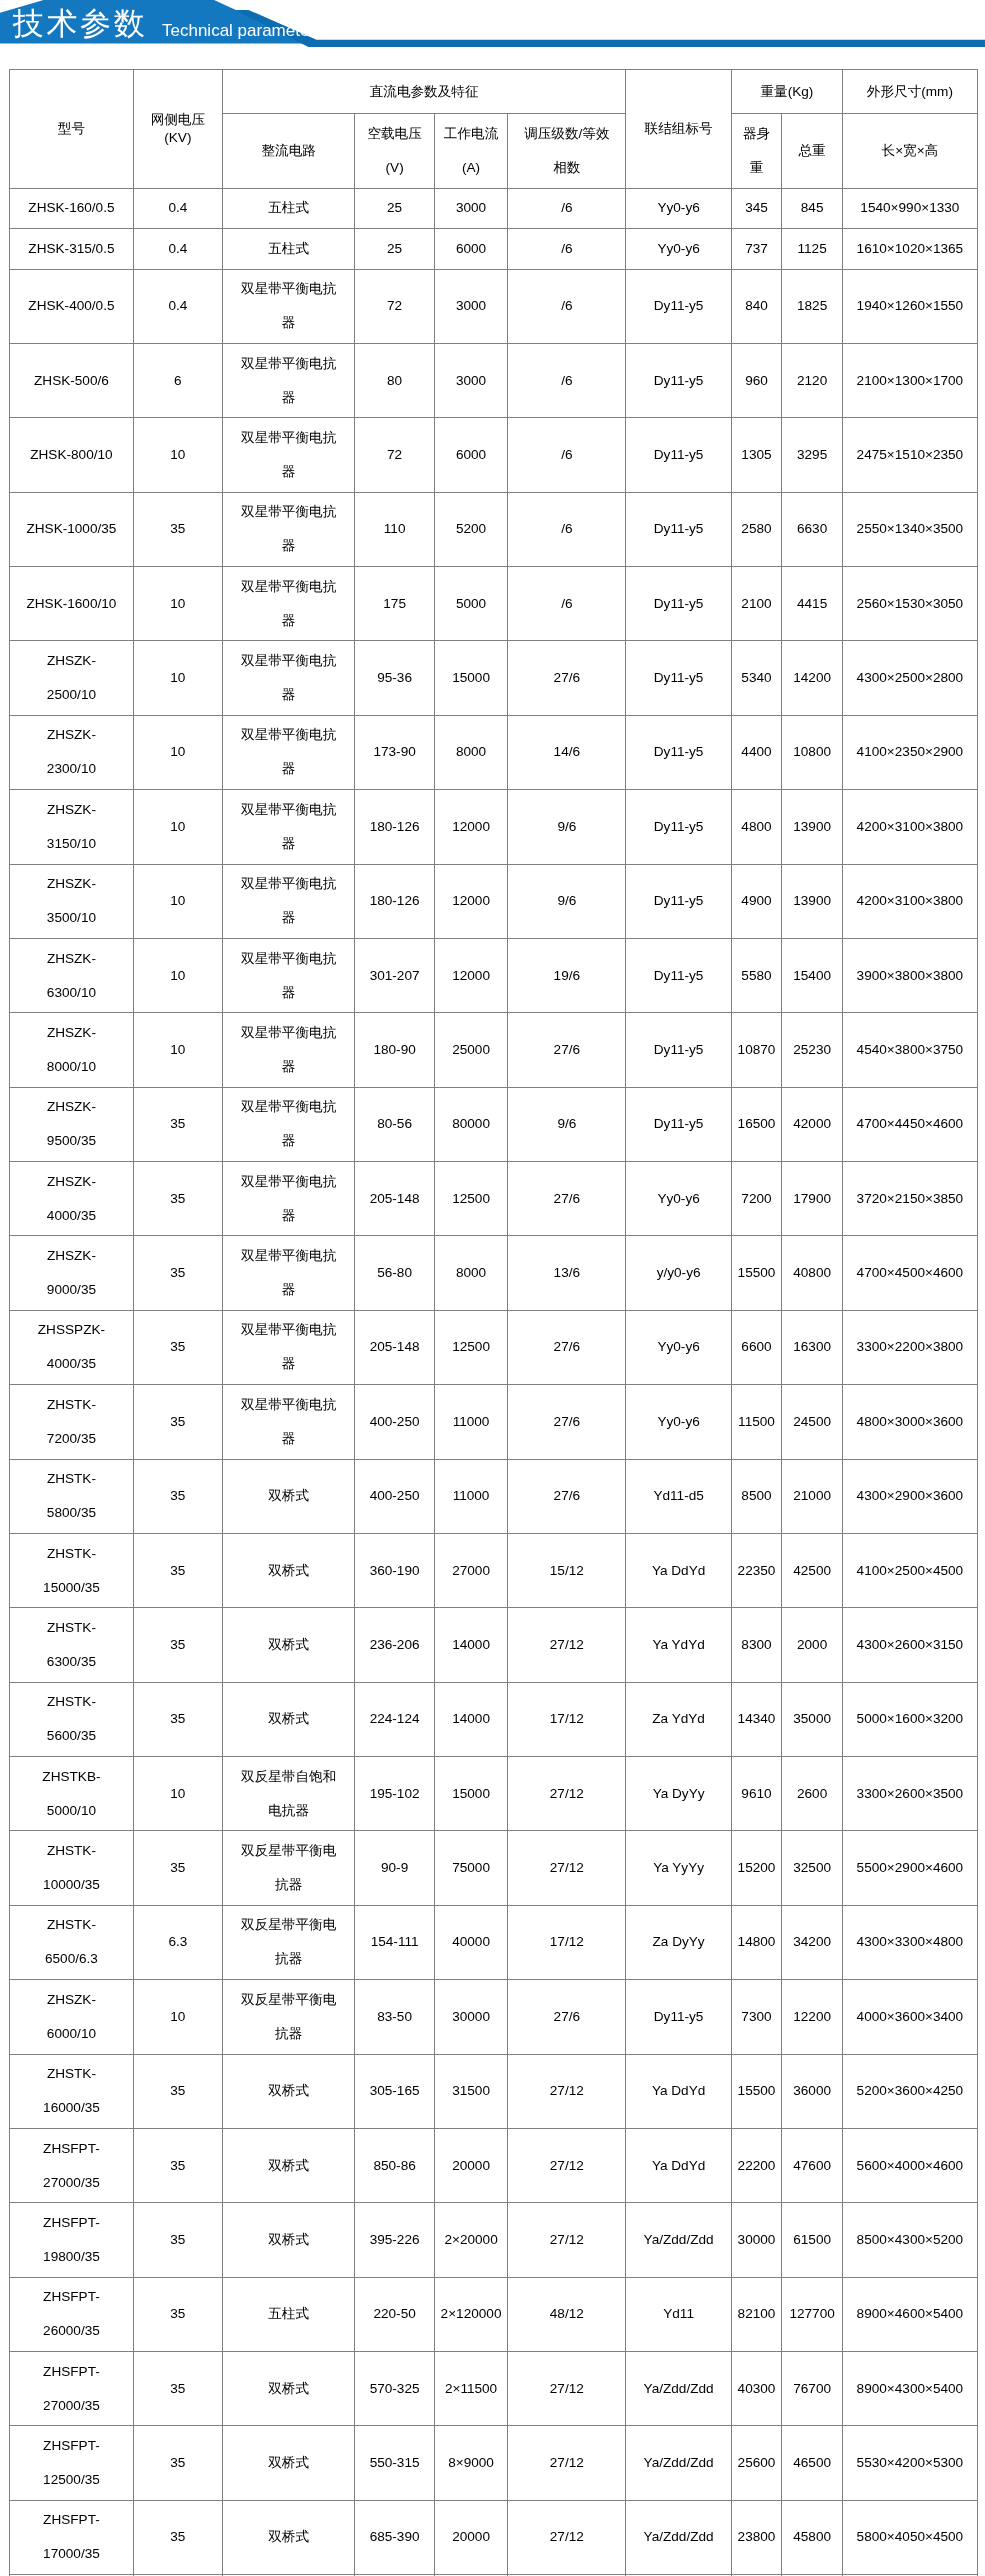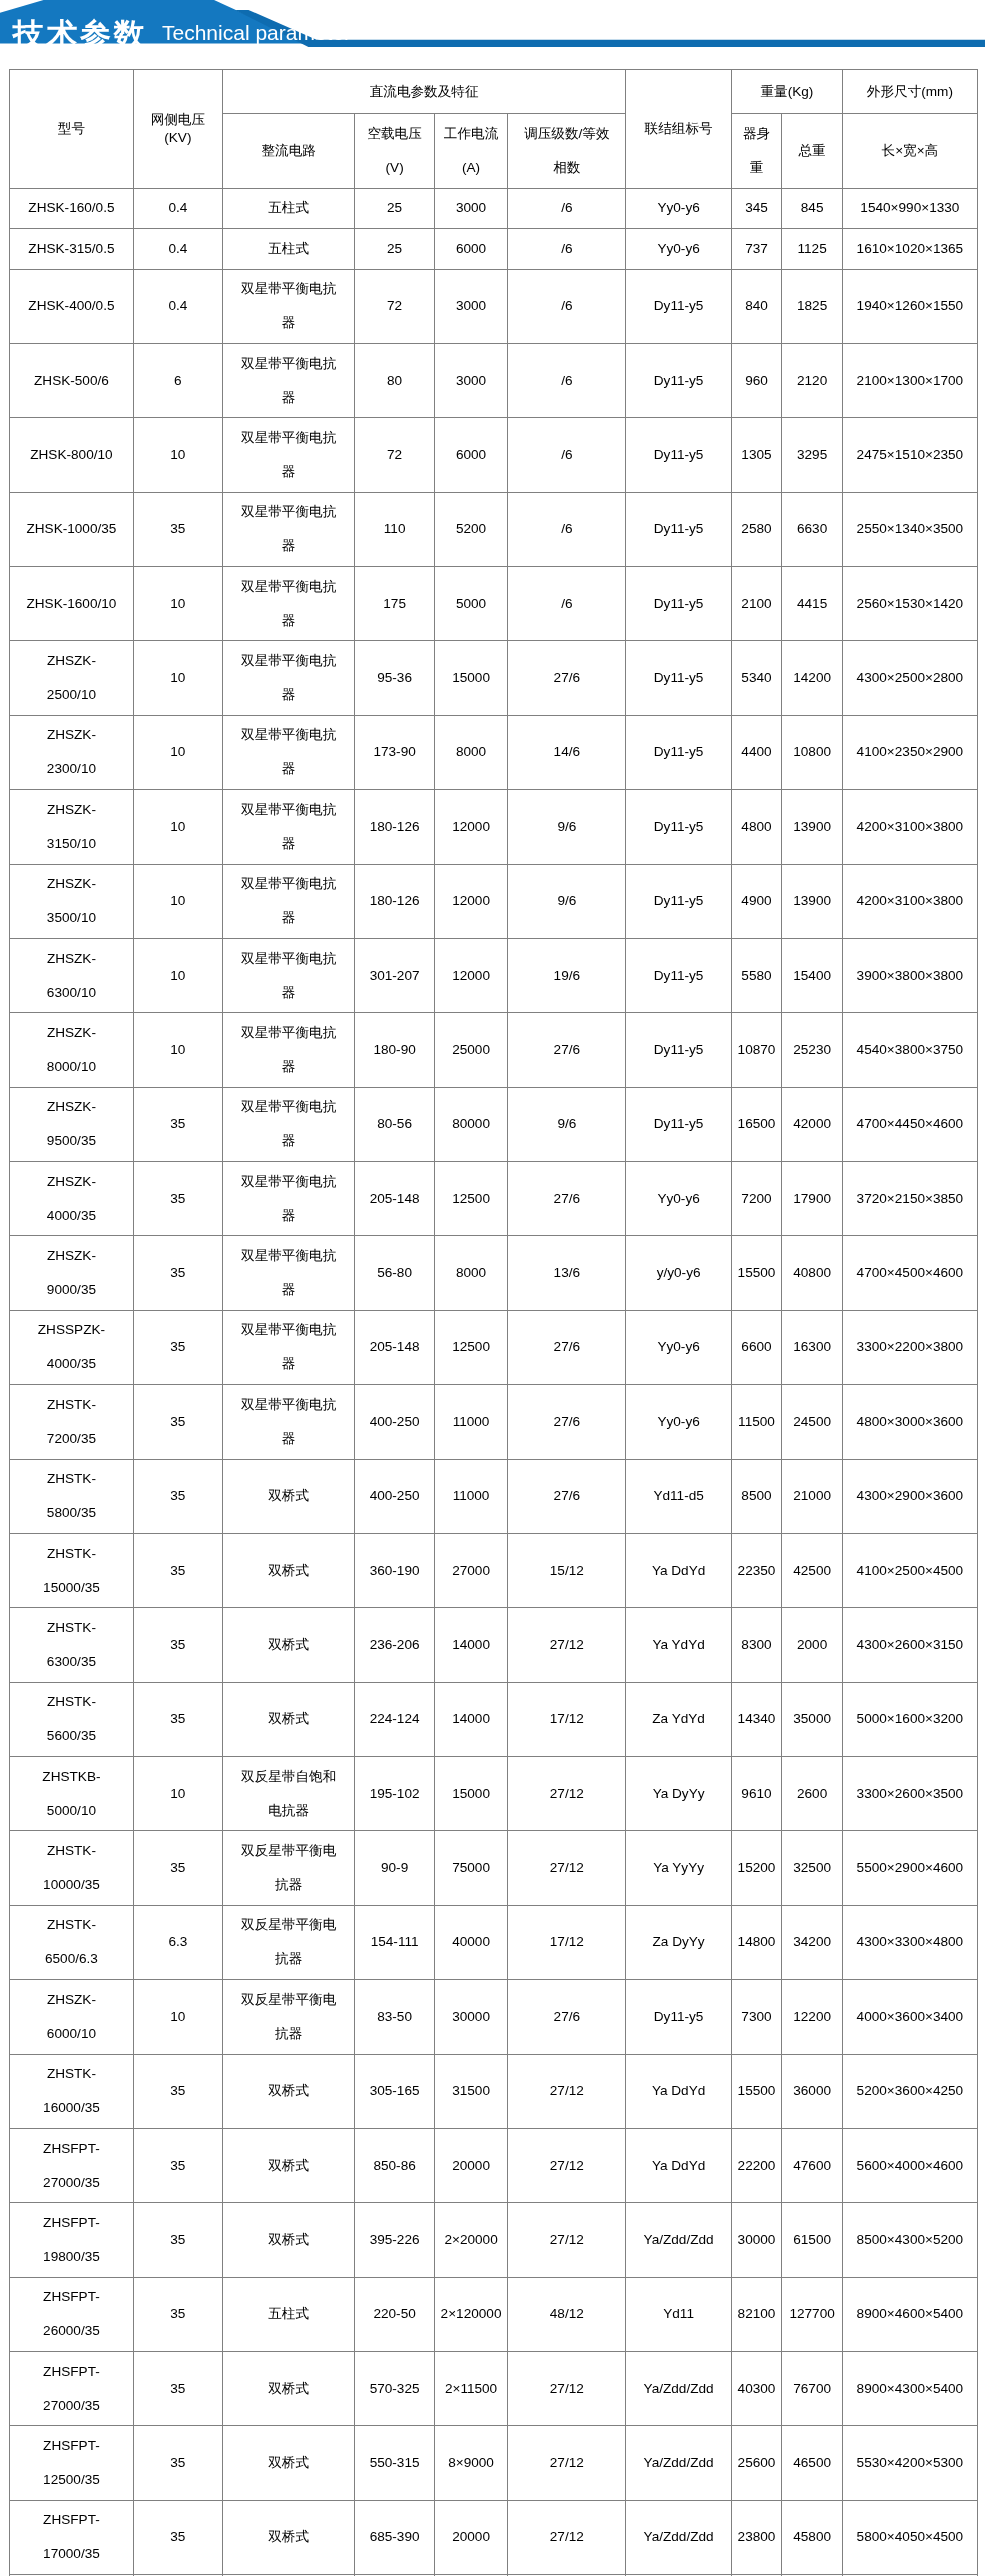--- a/index.html
+++ b/index.html
@@ -2,23 +2,23 @@
 <html style="font-size:14.5px"><head>
 <meta charset="utf-8">
 <style>
   html,body{margin:0;padding:0;background:#ffffff;color:#000;
     font-family:"Liberation Sans","DejaVu Sans",sans-serif;}
   .page{width:985px;}
 
   
   .banner{position:relative;width:100%;height:48px;}
   .banner svg{position:absolute;left:0;top:0;width:100%;height:100%;display:block;}
-  .banner-title-cn{position:absolute;left:12.7px;top:14px;font-size:31px;font-weight:bold;
+  .banner-title-cn{position:absolute;left:12.7px;top:3px;font-size:31px;font-weight:normal;
     color:#ffffff;letter-spacing:2.7px;white-space:nowrap;}
-  .banner-title-en{position:absolute;left:162px;top:21px;font-size:21px;color:#ffffff;
+  .banner-title-en{position:absolute;left:162px;top:21px;font-size:17px;color:#ffffff;
     white-space:nowrap;}
 
   
   table.params{border-collapse:collapse;table-layout:fixed;
     width:calc(100% - 16.3px);margin:21px 7.3px 7.3px 9px;border:0.9px solid #595959;}
   th,td{border:0.9px solid #808080;text-align:center;vertical-align:middle;
     font-size:13.6px;font-weight:normal;line-height:34px;padding:2.7px 0.9px;
     white-space:pre-line;overflow:hidden;}
   thead tr.h1 th{height:38px;line-height:18px;}
 </style>
@@ -154,21 +154,21 @@
           <td>ZHSK-1600/10</td>
           <td>10</td>
           <td>双星带平衡电抗
 器</td>
           <td>175</td>
           <td>5000</td>
           <td>/6</td>
           <td>Dy11-y5</td>
           <td>2100</td>
           <td>4415</td>
-          <td>2560×1530×1420</td>
+          <td>2560×1530×3050</td>
         </tr>
         <tr>
           <td>ZHSZK-
 2500/10</td>
           <td>10</td>
           <td>双星带平衡电抗
 器</td>
           <td>95-36</td>
           <td>15000</td>
           <td>27/6</td>

